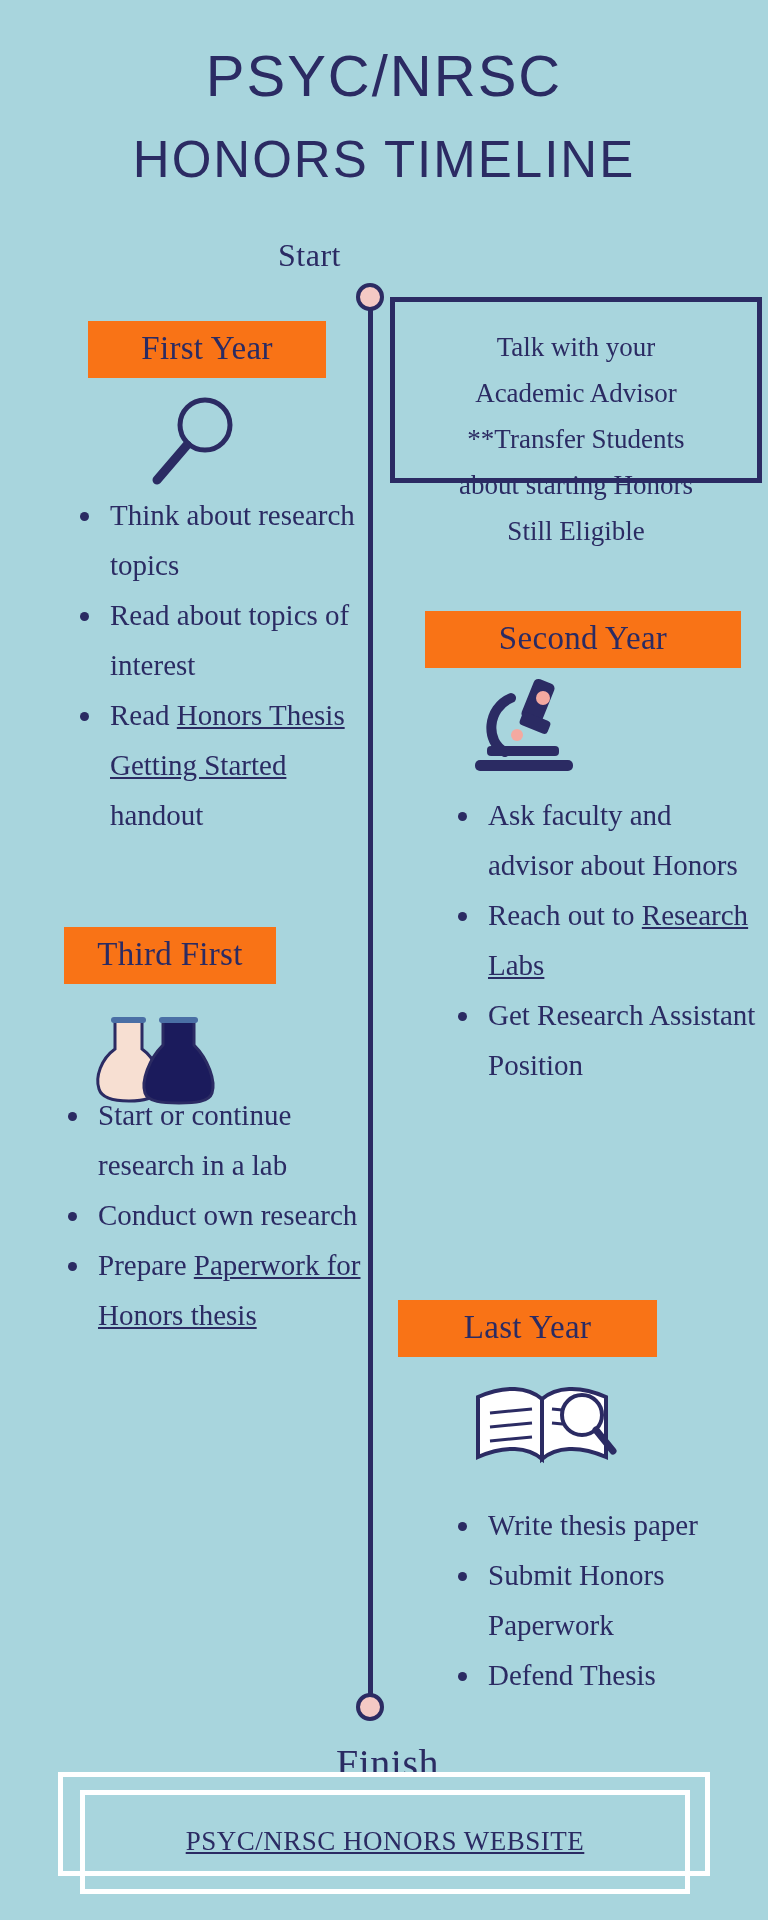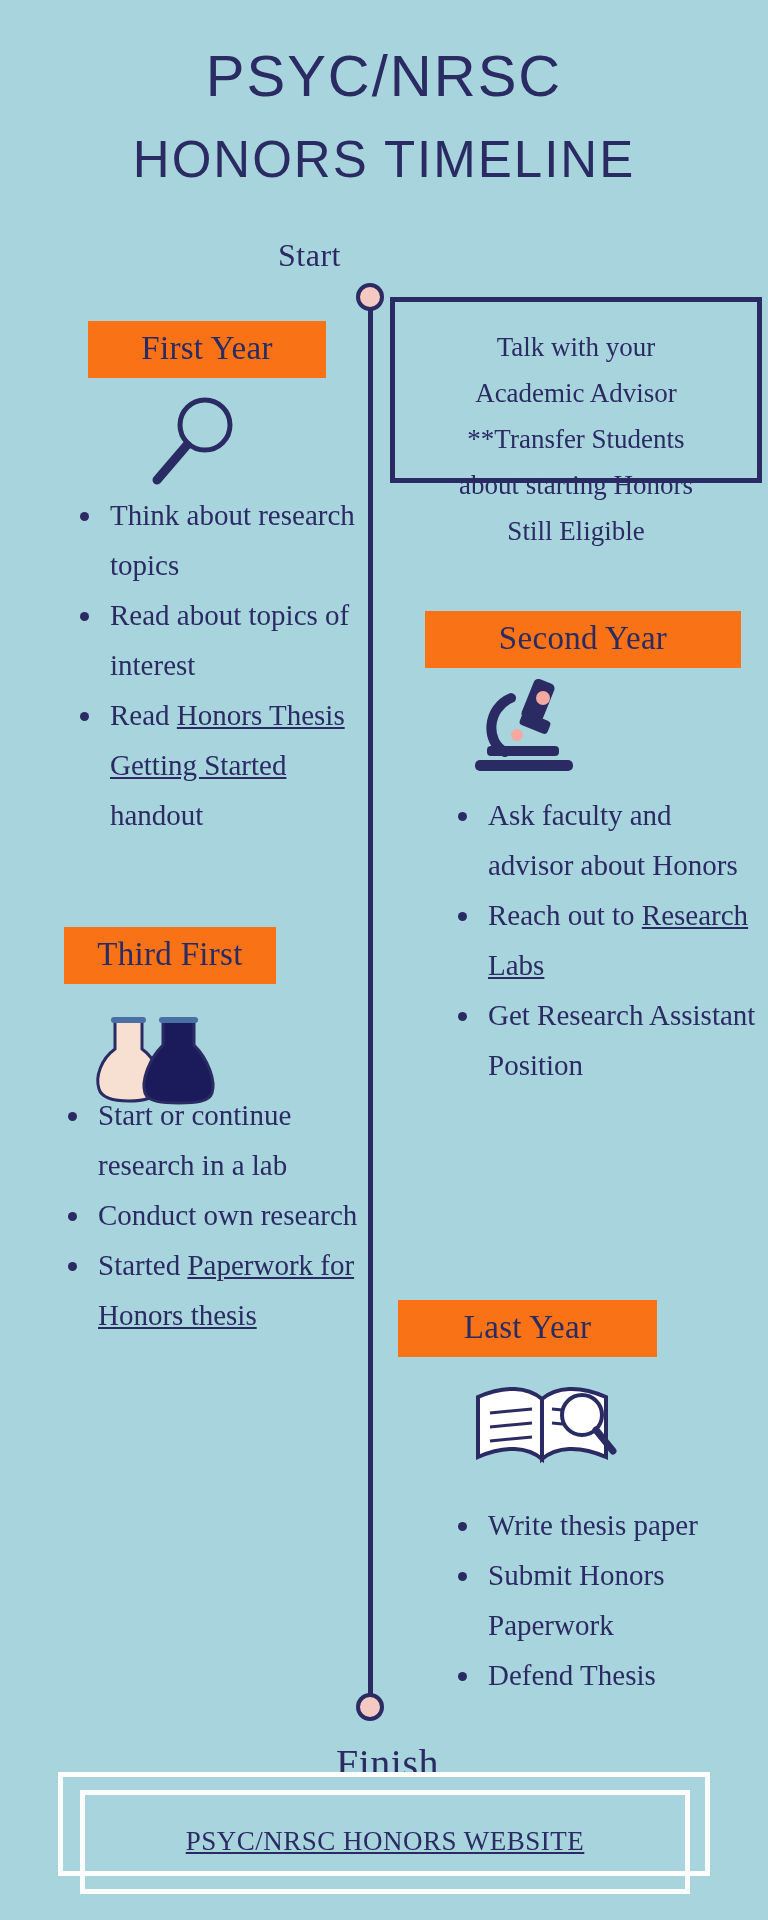--- a/index.html
+++ b/index.html
@@ -260,21 +260,21 @@
     </svg>
   </div>
   <ul class="bullets list-third">
     <li>
       <span>Start or continue research in a lab</span>
     </li>
     <li>
       <span>Conduct own research</span>
     </li>
     <li>
-      <span>Started </span><span class="u">Paperwork for Honors thesis</span>
+      <span>Prepare </span><span class="u">Paperwork for Honors thesis</span>
     </li>
   </ul>
 
   <div class="chip chip-last">Last Year</div>
   <div class="icon icon-book">
     <svg width="150" height="100" viewBox="0 0 150 100">
       <path d="M8 22 C35 10 58 12 72 24 L72 84 C58 72 35 70 8 82 Z" fill="#ffffff" stroke="#2b2b63" stroke-width="4"></path>
       <path d="M136 22 C109 10 86 12 72 24 L72 84 C86 72 109 70 136 82 Z" fill="#ffffff" stroke="#2b2b63" stroke-width="4"></path>
       <line x1="20" y1="38" x2="62" y2="34" stroke="#2b2b63" stroke-width="3"></line>
       <line x1="20" y1="52" x2="62" y2="48" stroke="#2b2b63" stroke-width="3"></line>

